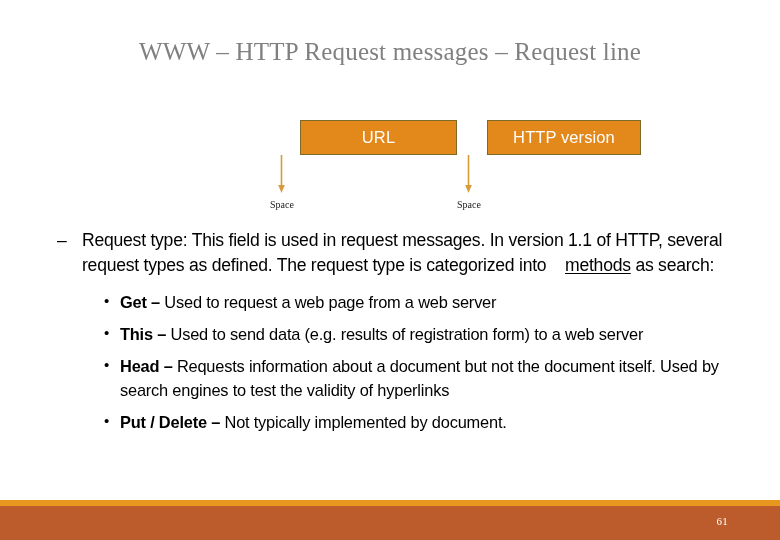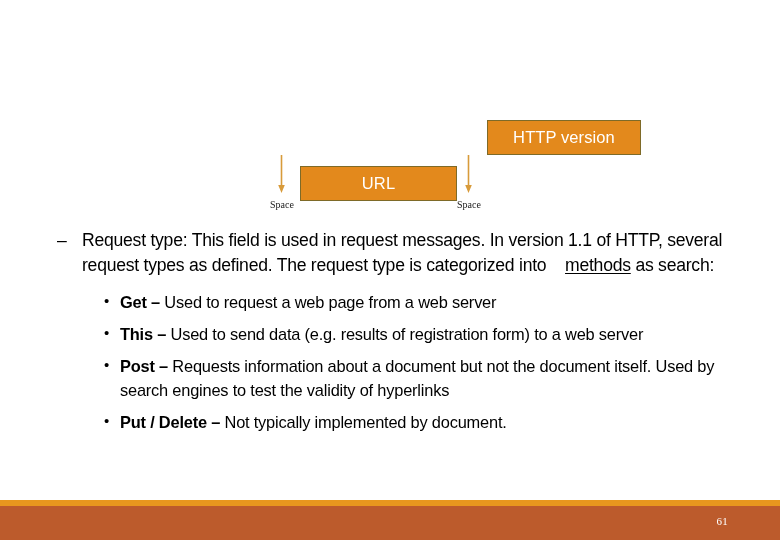--- a/index.html
+++ b/index.html
@@ -57,21 +57,21 @@
     display: flex;
     align-items: center;
     justify-content: center;
     color: #FFFFFF;
     font-family: "Liberation Sans", sans-serif;
     font-size: 16.5px;
     font-weight: 400;
     letter-spacing: 0.1px;
   }
   .box-request-type { left: 102px; width: 157px; }
-  .box-url         { left: 300px; width: 157px; margin-top: 46px; }
+  .box-url         { left: 300px; width: 157px; }
   .box-http-version{ left: 487px; width: 154px; }
 
   .space-arrow {
     position: absolute;
     top: 155px;
     width: 9px;
     height: 38px;
   }
   .arrow-1 { left: 277px; }
   .arrow-2 { left: 464px; }
@@ -169,20 +169,21 @@
     font-size: 11px;
     color: #FFFFFF;
     letter-spacing: 0.3px;
   }
 </style>
 </head>
 <body>
 
 <div class="slide">
 
+  <div class="slide-title">WWW – HTTP Request messages – Request line</div>
 
   <div class="diagram">
 
 
     <div class="field-box box-url">URL</div>
 
     <div class="field-box box-http-version">HTTP version</div>
 
     <div class="space-arrow arrow-1">
       <svg width="9" height="38" viewBox="0 0 9 38" xmlns="http://www.w3.org/2000/svg">
@@ -213,21 +214,21 @@
 
       <li class="level2">
         <span class="dot">•</span><b>Get</b><b> – </b><span>Used to request a web page from a web server</span>
       </li>
 
       <li class="level2">
         <span class="dot">•</span><b>This</b><b> – </b><span>Used to send data (e.g. results of registration form) to a web server</span>
       </li>
 
       <li class="level2">
-        <span class="dot">•</span><b>Post</b><b> – </b><span>Requests information about a document but not the document itself. Used by search engines to test the validity of hyperlinks</span>
+        <span class="dot">•</span><b>Head</b><b> – </b><span>Requests information about a document but not the document itself. Used by search engines to test the validity of hyperlinks</span>
       </li>
 
       <li class="level2">
         <span class="dot">•</span><b>Put / Delete</b><b> – </b><span>Not typically implemented by document.</span>
       </li>
 
     </ul>
   </div>
 
   <div class="footer-stripe"></div>

